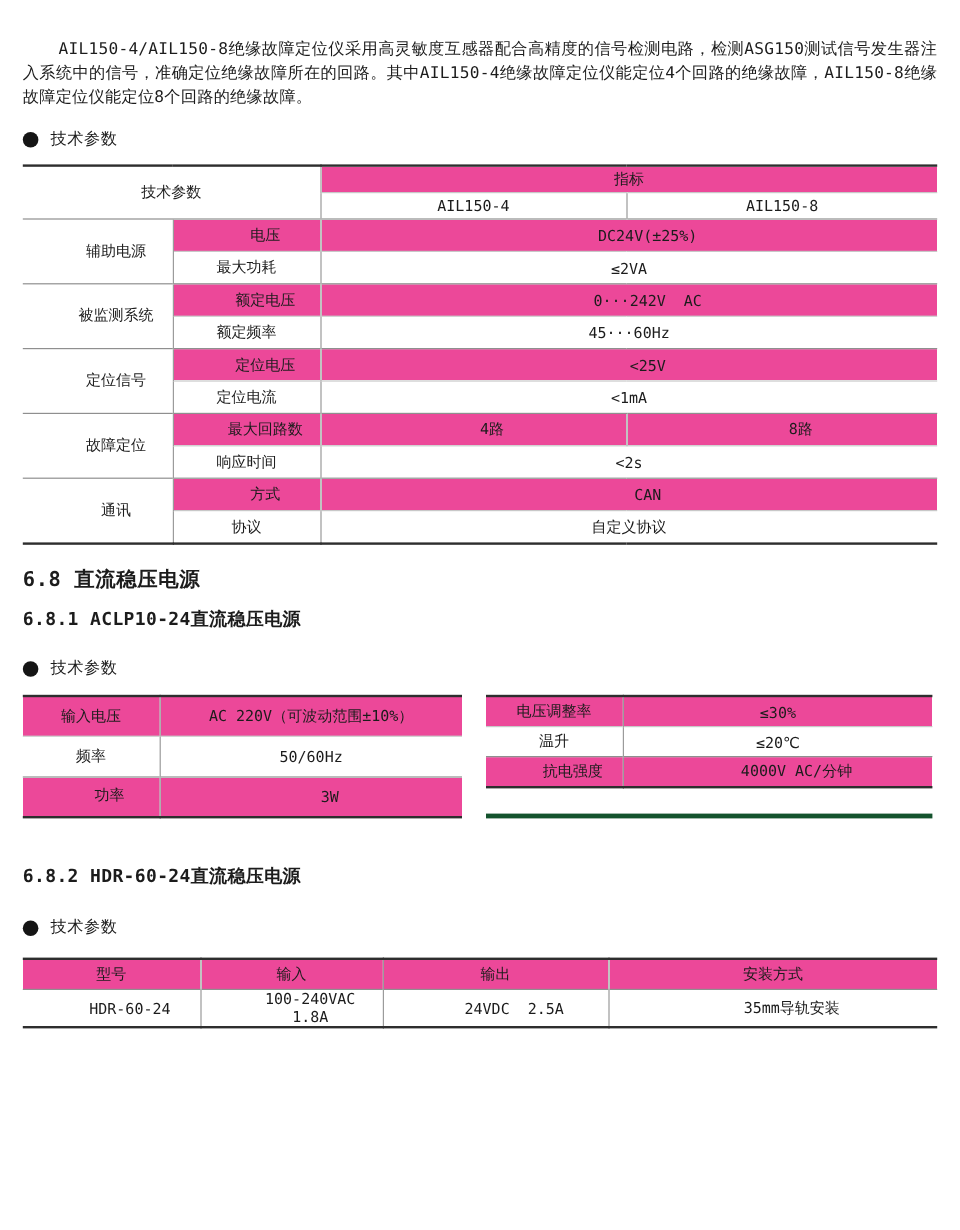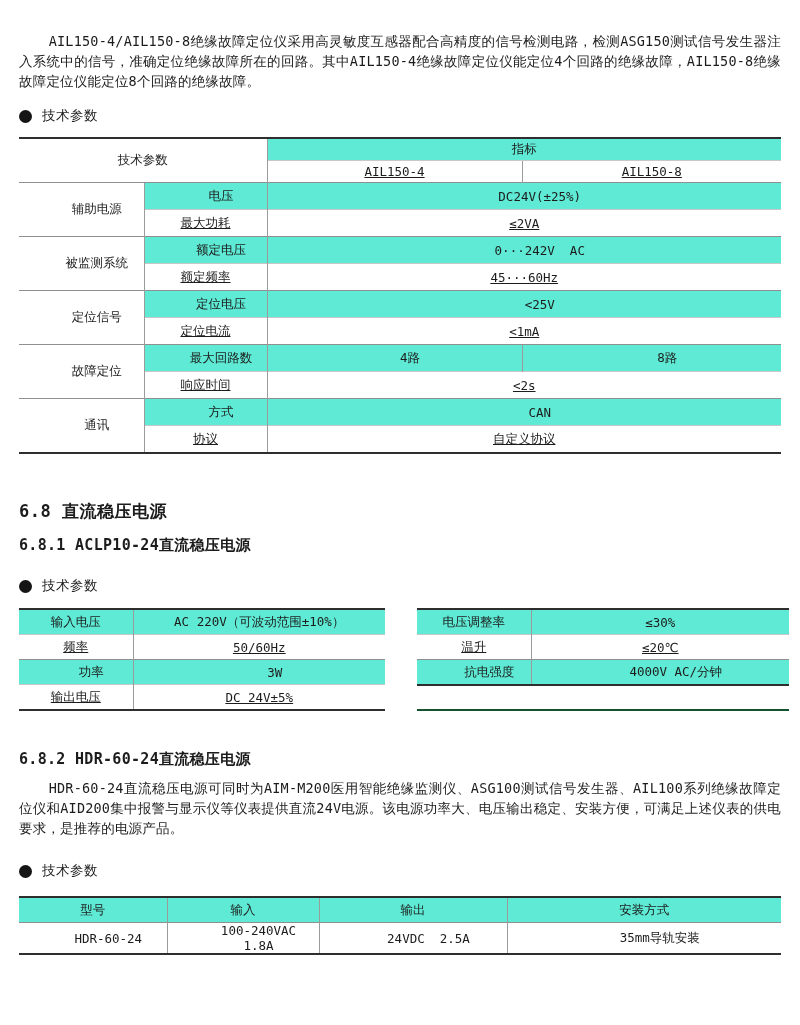--- a/index.html
+++ b/index.html
@@ -26,42 +26,42 @@
   
   table.spec {
     border-collapse:collapse; table-layout:fixed;
     border-top:2px solid #2e2e2e; border-bottom:2px solid #2e2e2e;
     font-size:12.5px;
   }
   table.spec td {
     padding:0 4px; text-align:center; vertical-align:middle;
     height:26px; white-space:pre-wrap; overflow:hidden;
   }
-  .shade { background:#5eead4; }
+  .shade { background:#ec4899; }
   tr.hh td { height:21px; }
   tr.gs td { border-top:1px solid #8f8f8f;padding-left:35px; }   
-  tr.in td { border-top:1px solid #c8c8c8;text-decoration:underline; }   
+  tr.in td { border-top:1px solid #c8c8c8; }   
   td.vl { border-left:1px solid #9b9b9b; }     
 
   .t1 { width:762px; margin-top:12px; }
 
-  .t2wrap { display:flex; gap:32px; margin-top:13px; }
+  .t2wrap { display:flex; gap:20px; margin-top:13px; }
   table.t2 td { height:24px; }
   .t2l { width:366px; }
-  .t2rbox { width:372px; height:103px; box-sizing:border-box; border-bottom:2px solid #14532d; }
+  .t2rbox { width:372px; height:103px; box-sizing:border-box; border-bottom:4px solid #14532d; }
   .t2r { width:372px; border-bottom:1px solid #8f8f8f; }
 
   .t3 { width:762px; margin-top:16px; }
   table.t3 td { height:26px; }
   table.t3 tr.hh td { height:24px; }
 
   
   .m-p1 { margin-top:11px; }
   .m-b1 { margin-top:16px; }
-  .m-h68 { margin-top:46px; }
+  .m-h68 { margin-top:17px; }
   .m-h681 { margin-top:13px; }
   .m-p2 { margin-top:9px; }
   .m-b2 { margin-top:22px; }
   .m-h682 { margin-top:39px; }
   .m-p3 { margin-top:9px; }
   .m-b3 { margin-top:24px; }
 </style>
 </head>
 <body>
 
@@ -166,24 +166,20 @@
         <td class="shade">输入电压</td>
         <td class="vl shade">AC 220V（可波动范围±10%）</td>
       </tr>
       <tr class="in">
         <td>频率</td>
         <td class="vl">50/60Hz</td>
       </tr>
       <tr class="gs">
         <td class="shade">功率</td>
         <td class="vl shade">3W</td>
-      </tr>
-      <tr class="in">
-        <td>输出电压</td>
-        <td class="vl">DC 24V±5%</td>
       </tr>
     </tbody>
       </table>
 
     <div class="t2rbox">
       <table class="spec t2 t2r">
         <colgroup>
             <col style="width:114px">
             <col style="width:258px">
           </colgroup>
@@ -200,21 +196,20 @@
           <td class="shade">抗电强度</td>
           <td class="vl shade">4000V AC/分钟</td>
         </tr>
       </tbody>
         </table>
     </div>
   </div>
 
   <h2 class="h-minor m-h682">6.8.2 HDR-60-24直流稳压电源</h2>
 
-  <p class="para m-p3">HDR-60-24直流稳压电源可同时为AIM-M200医用智能绝缘监测仪、ASG100测试信号发生器、AIL100系列绝缘故障定位仪和AID200集中报警与显示仪等仪表提供直流24V电源。该电源功率大、电压输出稳定、安装方便，可满足上述仪表的供电要求，是推荐的电源产品。</p>
 
   <div class="bullet-row m-b3">
     <span class="bullet"></span>
     <span class="bullet-label">技术参数</span>
   </div>
 
   <table class="spec t3">
     <colgroup>
         <col style="width:148px">
         <col style="width:152px">

